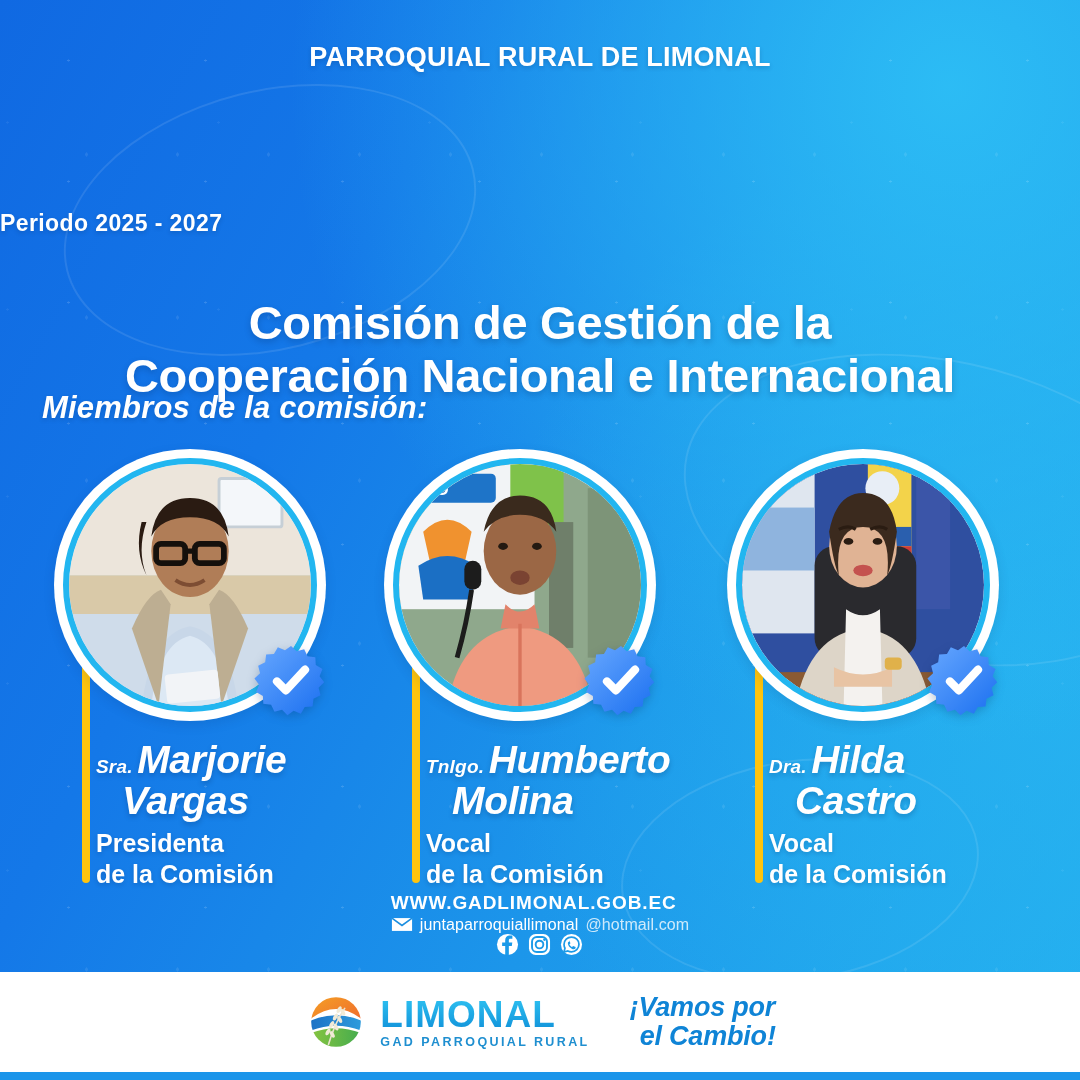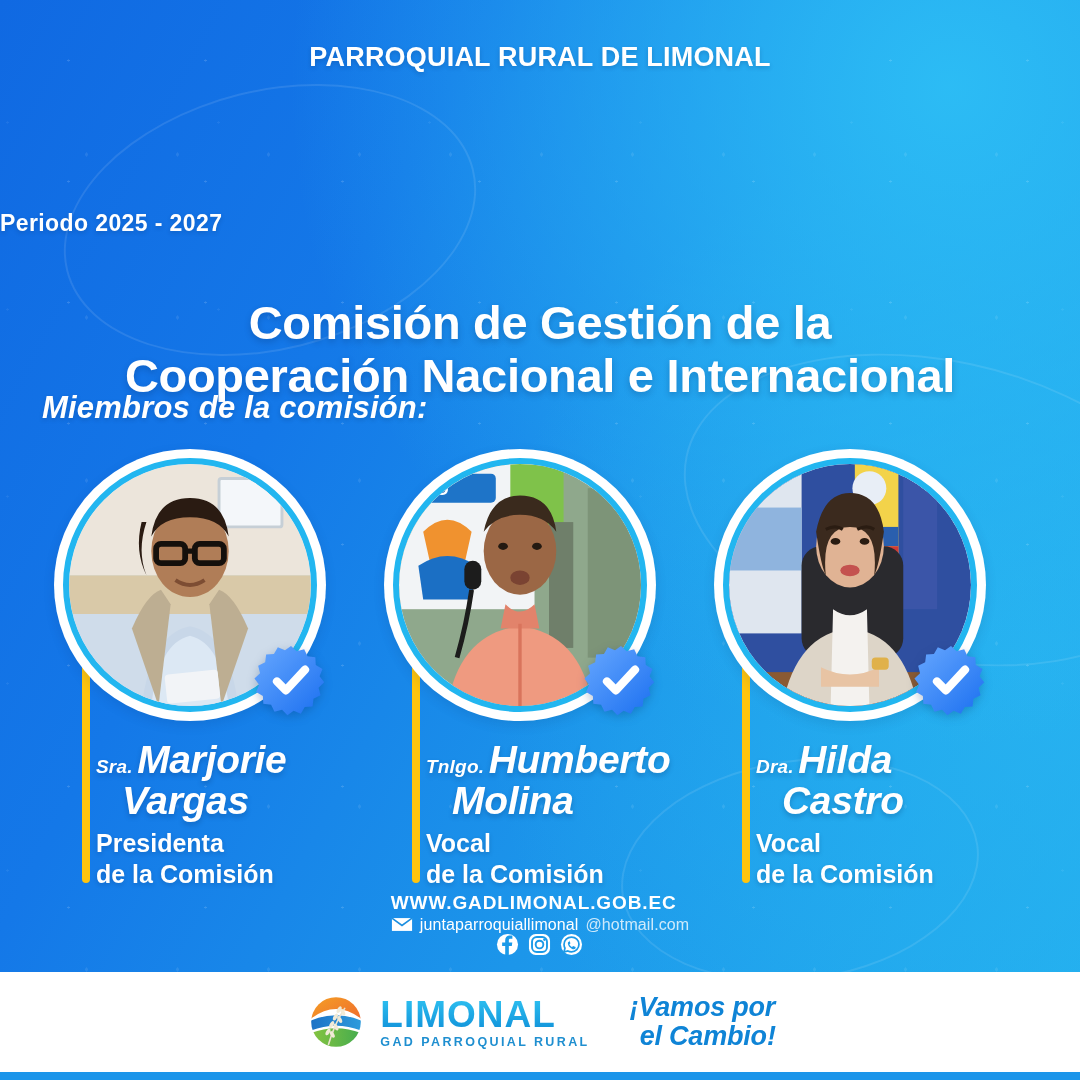--- a/index.html
+++ b/index.html
@@ -85,21 +85,21 @@
     letter-spacing:.2px;
     text-shadow:0 2px 4px rgba(0,40,90,.22);
   }
 
   
   .members{
     position:absolute; top:443px; left:0; width:1080px; height:460px;
     display:flex;
   }
   .member{ position:relative; width:340px; height:100%;text-decoration:underline; }
-  .m0{ left:20px; } .m1{ left:10px; } .m2{ left:0px; }
+  .m0{ left:20px; } .m1{ left:10px; } .m2{ left:13px; }
 
   
   .pin{ position:absolute; left:62px; top:150px; width:8px; height:290px;
         background:#FFC40D; border-radius:4px; }
   .pin::before{
     content:""; position:absolute; left:-13px; top:-17px;
     width:34px; height:34px; border-radius:50%; background:#FFC40D;
   }
 
   .photo-wrap{

